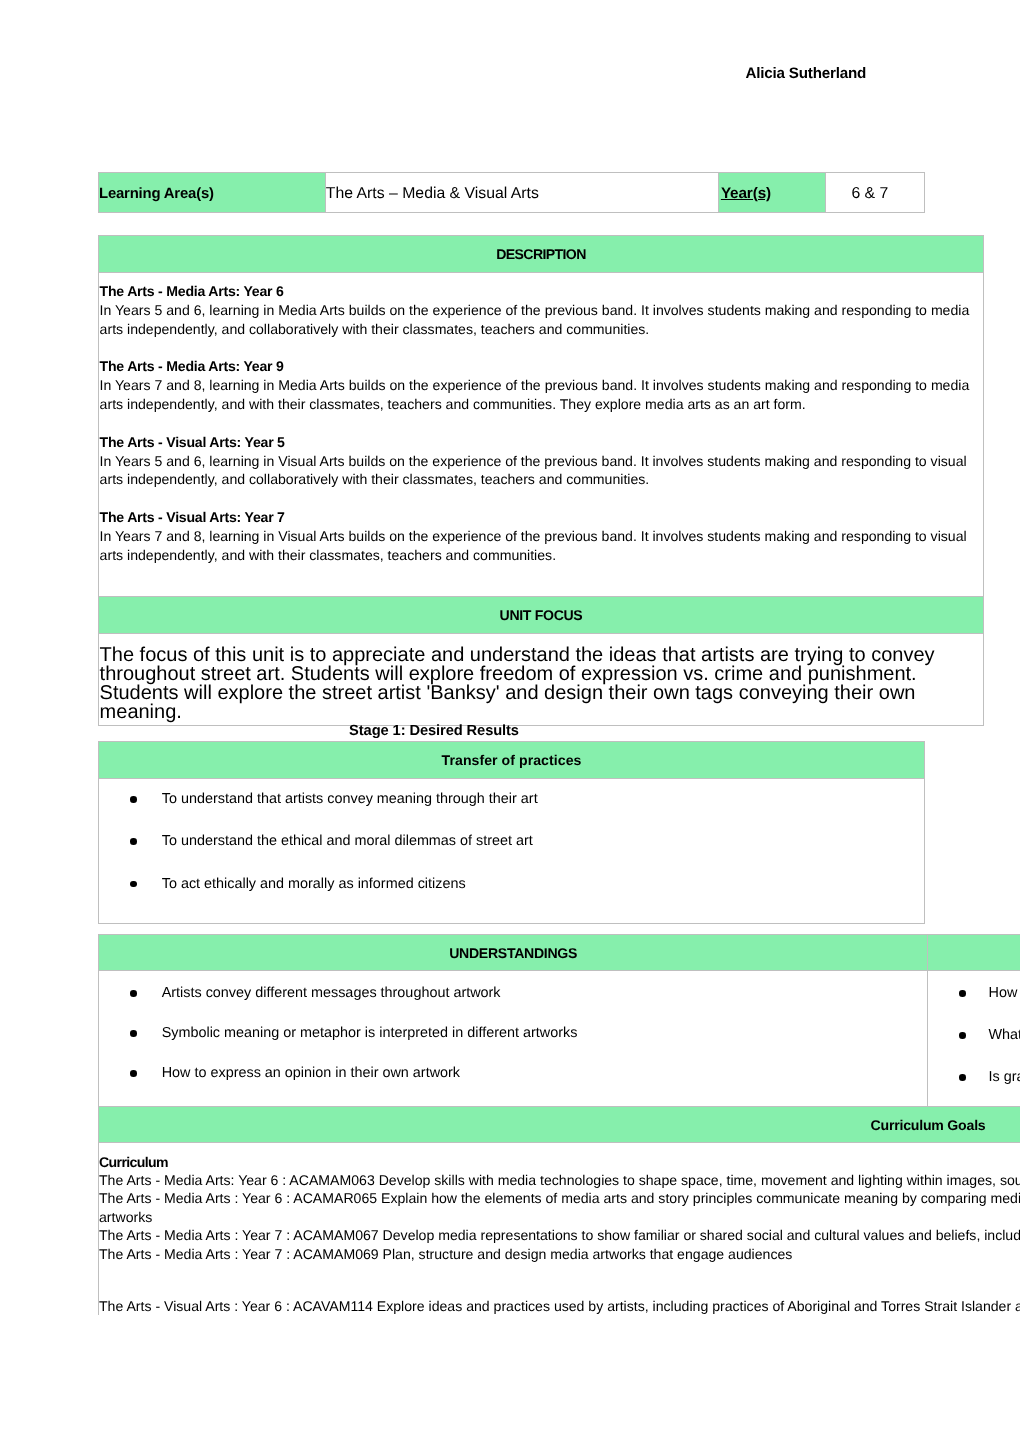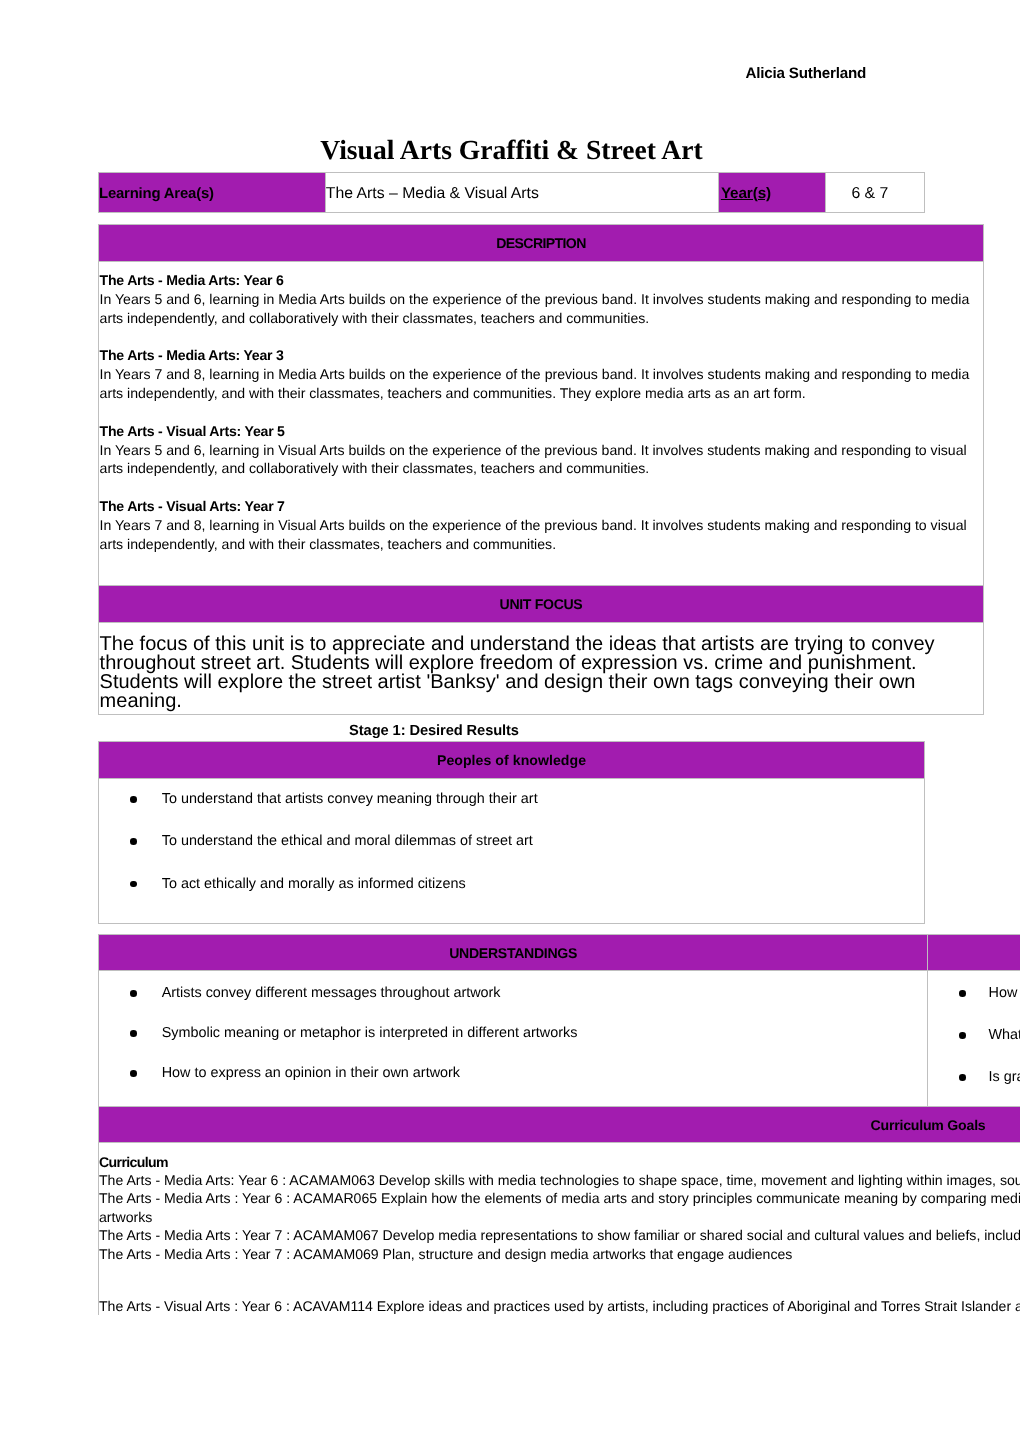--- a/index.html
+++ b/index.html
@@ -14,34 +14,34 @@
     text-rendering:geometricPrecision;
   }
   .page { position:absolute; left:0; top:0; width:1020px; height:1443px; overflow:hidden; will-change:transform; }
 
   .hdr-name { position:absolute; left:745.4px; top:65.5px; font-size:15.2px; font-weight:bold; line-height:1; letter-spacing:-0.192px; }
   .doc-title { position:absolute; left:1.5px; top:135.6px; width:1020px; text-align:center;
                font-family:"Liberation Serif", serif; font-weight:bold; font-size:27.6px; line-height:1; }
 
   table { border-collapse:collapse; font-size:14.1px; }
   td { border:1px solid #bfbfbf; padding:0; vertical-align:top; }
-  .sh { background:#a21caf; }
+  .sh { background:#86efac; }
 
   .tbl { position:absolute; left:98px; }
 
   
   #tbl-info { top:171.9px; width:827px; table-layout:fixed; }
   #tbl-info td { height:40.1px; vertical-align:top; line-height:18px; }
   #tbl-info .c1 { width:226.8px; box-sizing:border-box; padding-left:0px; padding-top:11.9px; font-weight:bold; font-size:14.9px; letter-spacing:-0.186px; }
   #tbl-info .c2 { width:393px; box-sizing:border-box; padding-left:0px; padding-top:11.8px; font-size:15.8px; }
   #tbl-info .c3 { width:107.5px; box-sizing:border-box; padding-left:2.1px; padding-top:11.9px; font-weight:bold; font-size:15.3px; letter-spacing:-0.133px;text-decoration:underline; }
   #tbl-info .c4 { width:99.2px; box-sizing:border-box; text-align:center; font-size:15.8px; padding-right:11px; padding-top:11.8px; }
 
   
-  #tbl-desc { top:224px; width:886px; }
+  #tbl-desc { top:235px; width:886px; }
   .hdrcell { text-align:center; font-weight:bold; height:36px; vertical-align:middle; }
   #tbl-desc tr:nth-child(1) .hdrcell { letter-spacing:-0.612px; }
   #tbl-desc tr:nth-child(3) .hdrcell { letter-spacing:-0.322px; }
   #tbl-transfer .hdrcell { letter-spacing:0.057px; }
   #tbl-und .hdrcell { letter-spacing:-0.291px; }
   #tbl-cg .hdrcell { letter-spacing:-0.204px; }
   .bodycell { padding:9px 8px 6px 0.6px; line-height:18.85px; }
   #tbl-desc tr:nth-child(2) .bodycell { padding-bottom:19.5px; }
   #tbl-transfer .bodycell { padding-top:11.5px; padding-bottom:17.8px; }
   .blk { margin:0 0 18.85px 0; }
@@ -76,21 +76,20 @@
   .cgtext .blank { height:33.5px; }
   .cgtext .cgbold { font-weight:bold; font-size:14.1px; letter-spacing:-0.619px; }
   .page-clip { position:absolute; left:0; top:1315.4px; width:1020px; height:128px; background:#ffffff; }
 </style>
 </head>
 <body>
 
 <div class="page">
 
   <div class="hdr-name">Alicia Sutherland</div>
-  <div class="doc-title">Visual Arts Graffiti &amp; Street Art</div>
 
   <table class="tbl" id="tbl-info">
       <tbody>
     <tr>
       <td class="sh c1">Learning Area(s)</td>
       <td class="c2">The Arts – Media &amp; Visual Arts</td>
       <td class="sh c3">Year(s)</td>
       <td class="c4">6 &amp; 7</td>
     </tr>
   </tbody>
@@ -101,21 +100,21 @@
     <tr>
       <td class="sh hdrcell">DESCRIPTION</td>
     </tr>
     <tr>
       <td class="bodycell">
         <div class="blk">
           <div class="bt">The Arts - Media Arts: Year 6</div>
           <div class="bb">In Years 5 and 6, learning in Media Arts builds on the experience of the previous band. It involves students making and responding to media arts independently, and collaboratively with their classmates, teachers and communities.</div>
         </div>
         <div class="blk">
-          <div class="bt">The Arts - Media Arts: Year 3</div>
+          <div class="bt">The Arts - Media Arts: Year 9</div>
           <div class="bb">In Years 7 and 8, learning in Media Arts builds on the experience of the previous band. It involves students making and responding to media arts independently, and with their classmates, teachers and communities. They explore media arts as an art form.</div>
         </div>
         <div class="blk">
           <div class="bt">The Arts - Visual Arts: Year 5</div>
           <div class="bb">In Years 5 and 6, learning in Visual Arts builds on the experience of the previous band. It involves students making and responding to visual arts independently, and collaboratively with their classmates, teachers and communities.</div>
         </div>
         <div class="blk">
           <div class="bt">The Arts - Visual Arts: Year 7</div>
           <div class="bb">In Years 7 and 8, learning in Visual Arts builds on the experience of the previous band. It involves students making and responding to visual arts independently, and with their classmates, teachers and communities.</div>
         </div>
@@ -128,21 +127,21 @@
       <td class="bodycell bc2">The focus of this unit is to appreciate and understand the ideas that artists are trying to convey throughout street art. Students will explore freedom of expression vs. crime and punishment. Students will explore the street artist 'Banksy' and design their own tags conveying their own meaning.</td>
     </tr>
   </tbody>
     </table>
 
   <div id="stage1-h">Stage 1: Desired Results</div>
 
   <table class="tbl" id="tbl-transfer">
       <tbody>
     <tr>
-      <td class="sh hdrcell">Peoples of knowledge</td>
+      <td class="sh hdrcell">Transfer of practices</td>
     </tr>
     <tr>
       <td class="bodycell">
         <ul class="bul">
           <li>To understand that artists convey meaning through their art</li>
           <li>To understand the ethical and moral dilemmas of street art</li>
           <li>To act ethically and morally as informed citizens</li>
         </ul>
       </td>
     </tr>

